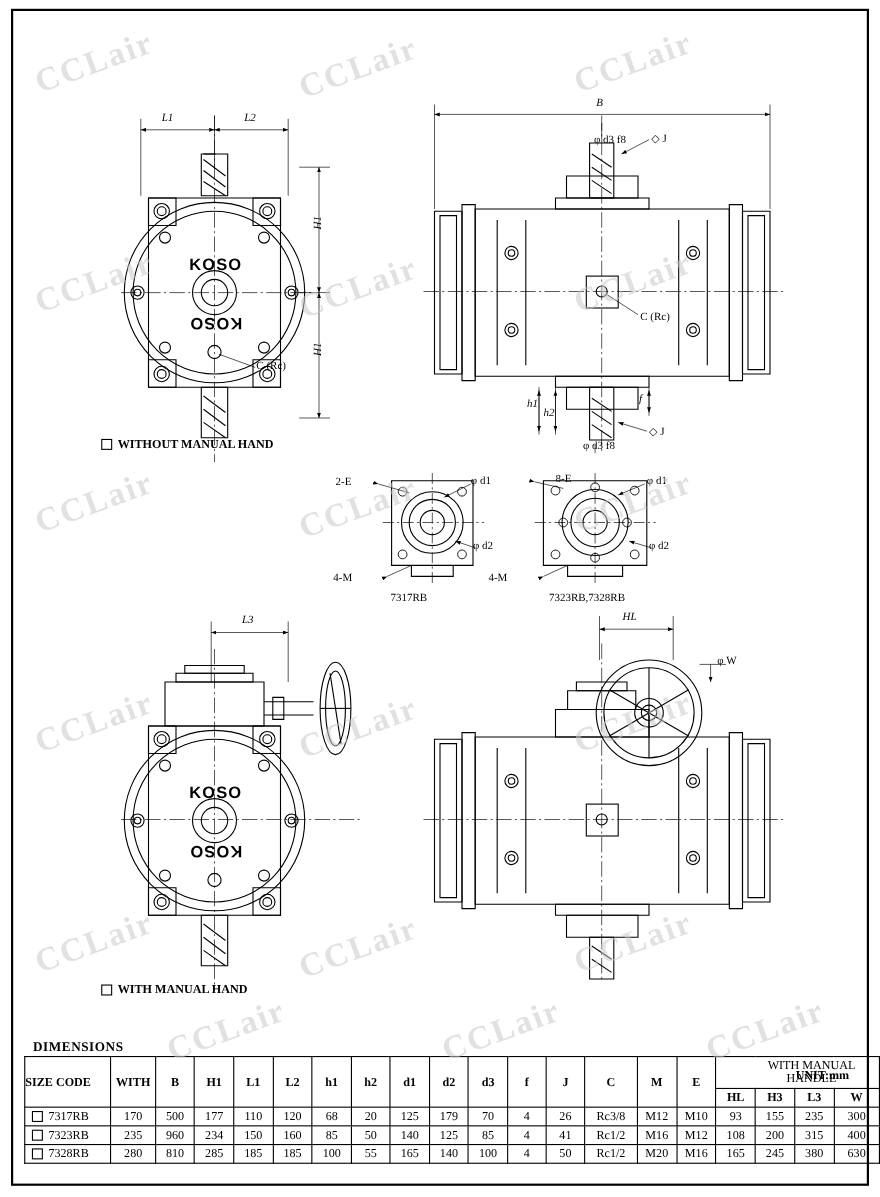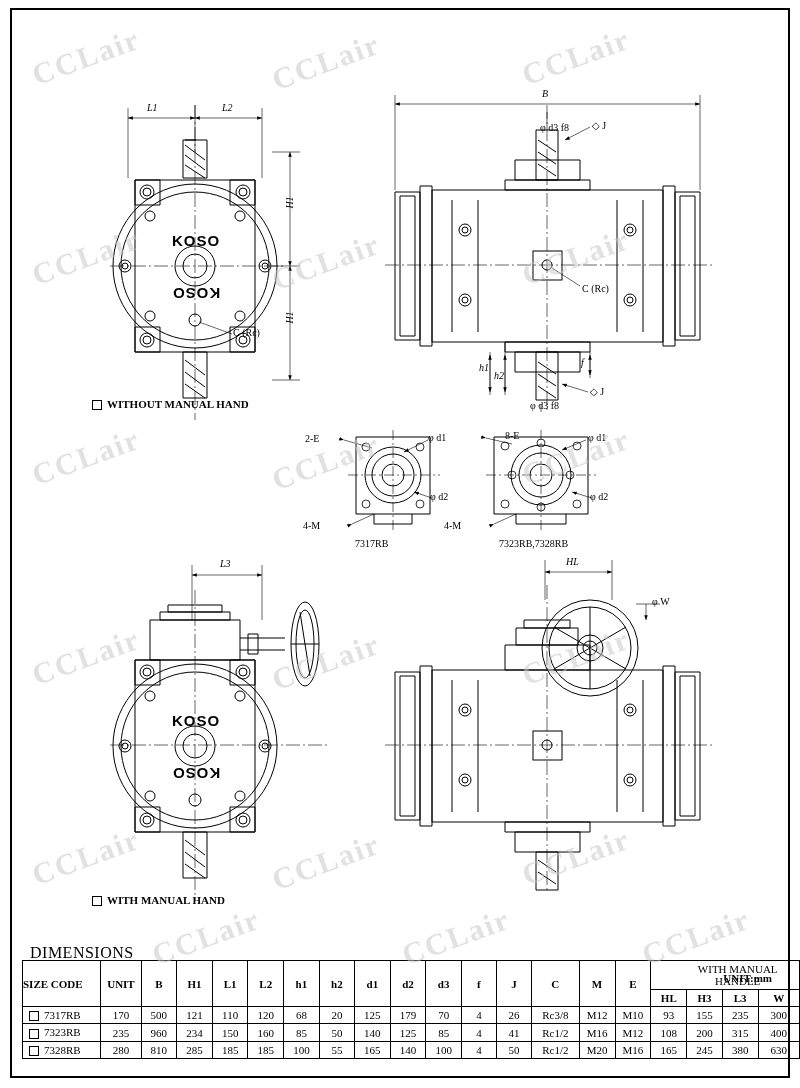--- a/index.html
+++ b/index.html
@@ -6,21 +6,21 @@
   body{width:800px;height:1088px;font-family:"Liberation Serif",serif;color:#000;}
   #page{position:relative;width:800px;height:1088px;box-sizing:border-box;overflow:hidden;background:#fff;}
   .frame{position:absolute;left:10px;top:8px;width:780px;height:1070px;border:2px solid #000;box-sizing:border-box;}
   .wm{position:absolute;font-family:"Liberation Serif",serif;font-size:30px;font-weight:bold;color:#c9c9c9;opacity:.55;letter-spacing:2px;transform:rotate(-20deg);user-select:none;pointer-events:none;}
   svg{position:absolute;left:0;top:0;}
   .lbl{position:absolute;font-family:"Liberation Serif",serif;font-size:10px;white-space:nowrap;}
   .lbl.it{font-style:italic;}
   .cap{position:absolute;font-family:"Liberation Serif",serif;font-size:11px;font-weight:bold;white-space:nowrap;}
   .sq{display:inline-block;width:8px;height:8px;border:1px solid #000;margin-right:5px;vertical-align:middle;}
   
-  .dimttl{position:absolute;left:30px;top:944px;font-size:16px;font-weight:normal;letter-spacing:.5px;}
+  .dimttl{position:absolute;left:30px;top:944px;font-size:12px;font-weight:bold;letter-spacing:.5px;}
   .unit{position:absolute;right:28px;top:972px;font-size:11px;font-weight:bold;}
   table.dim{position:absolute;left:22px;top:960px;border-collapse:collapse;font-size:11px;font-family:"Liberation Serif",serif;}
   table.dim td,table.dim th{border:1px solid #000;text-align:center;padding:2px 0;font-weight:normal;}
   .szcode{width:74px;text-align:left !important;padding-left:6px !important;}
   .c-sz{width:40px;}
   .c-n{width:36px;}
   .c-w{width:42px;}
   .c-c{width:48px;}
   .koso{font-family:"Liberation Sans",sans-serif;font-weight:bold;font-size:15px;letter-spacing:1px;}
 </style>
@@ -366,21 +366,21 @@
   <div class="lbl it" style="left:566px;top:556px;">HL</div>
   <div class="lbl" style="left:652px;top:596px;">φ W</div>
 
   <div class="dimttl">DIMENSIONS</div>
   <div class="unit">UNIT:mm</div>
 
   <table class="dim">
     <tbody>
         <tr>
       <td class="szcode" rowspan="2" style="font-weight:bold;text-align:right;padding-left:0 !important;">SIZE CODE</td>
-      <td class="c-sz" rowspan="2" style="font-weight:bold;">UNIT</td>
+      <td class="c-sz" rowspan="2" style="font-weight:bold;">WITH</td>
       <td class="c-n" rowspan="2" style="font-weight:bold;">B</td>
       <td class="c-n" rowspan="2" style="font-weight:bold;">H1</td>
       <td class="c-n" rowspan="2" style="font-weight:bold;">L1</td>
       <td class="c-n" rowspan="2" style="font-weight:bold;">L2</td>
       <td class="c-n" rowspan="2" style="font-weight:bold;">h1</td>
       <td class="c-n" rowspan="2" style="font-weight:bold;">h2</td>
       <td class="c-n" rowspan="2" style="font-weight:bold;">d1</td>
       <td class="c-n" rowspan="2" style="font-weight:bold;">d2</td>
       <td class="c-n" rowspan="2" style="font-weight:bold;">d3</td>
       <td class="c-n" rowspan="2" style="font-weight:bold;">f</td>
@@ -394,21 +394,21 @@
       <td class="c-n" style="font-weight:bold;">HL</td>
       <td class="c-n" style="font-weight:bold;">H3</td>
       <td class="c-n" style="font-weight:bold;">L3</td>
       <td class="c-w" style="font-weight:bold;">W</td>
     </tr>
 
     <tr>
       <td class="szcode"><span class="sq"></span><span>7317RB</span></td>
       <td>170</td>
       <td>500</td>
-      <td>121</td>
+      <td>177</td>
       <td>110</td>
       <td>120</td>
       <td>68</td>
       <td>20</td>
       <td>125</td>
       <td>179</td>
       <td>70</td>
       <td>4</td>
       <td>26</td>
       <td>Rc3/8</td>

